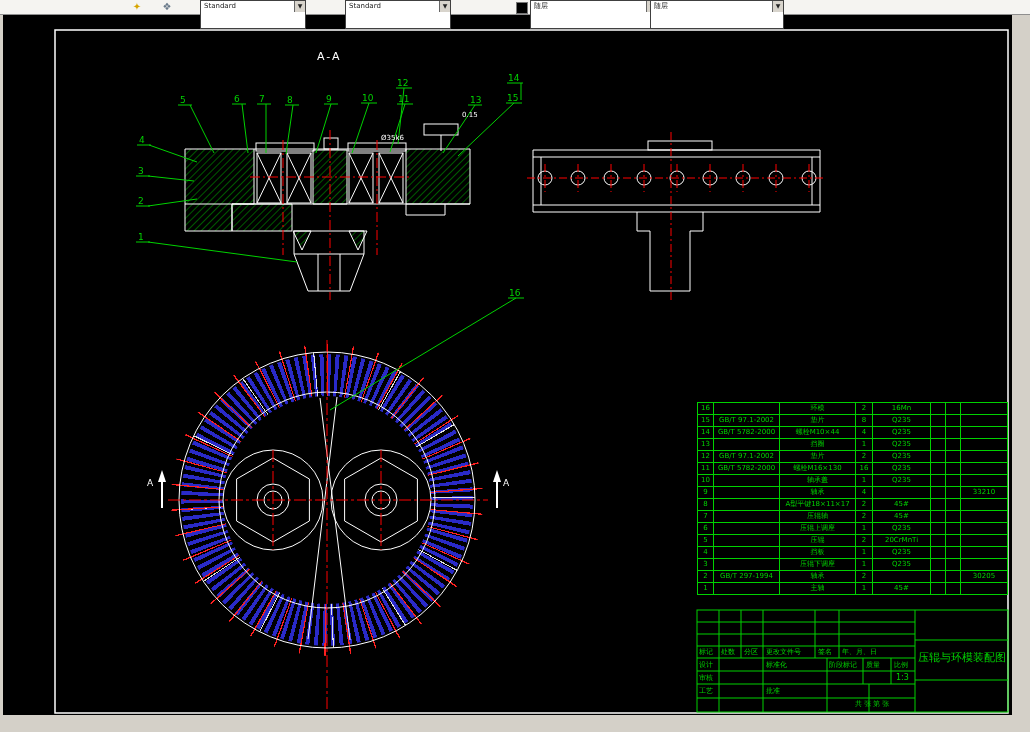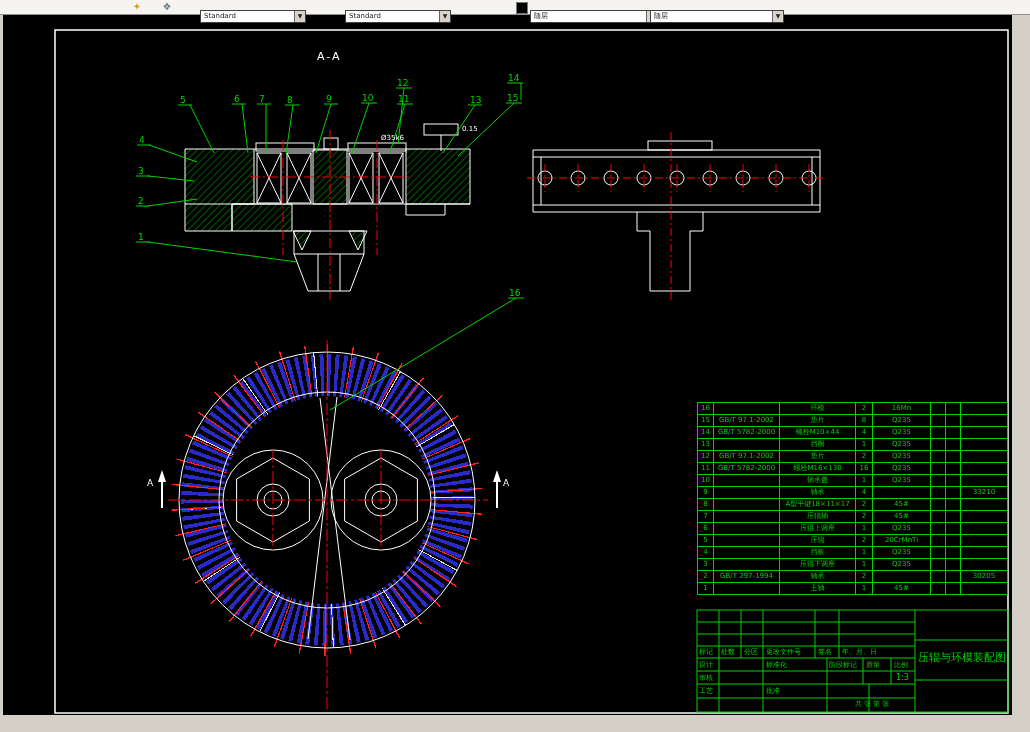--- a/index.html
+++ b/index.html
@@ -1,22 +1,22 @@
 <!DOCTYPE html>
 <html><head>
 <meta charset="utf-8">
 <style>
   html,body{margin:0;padding:0;width:1030px;height:732px;overflow:hidden;background:#d4d0c8;
     font-family:"DejaVu Sans",sans-serif;}
   
   .toolbar{position:absolute;left:0;top:0;width:1030px;height:14px;background:#f5f4f1;
     border-bottom:1px solid #8f8f8f;z-index:50;}
   .tb-icon{position:absolute;top:0;width:14px;height:13px;font-size:10px;line-height:13px;text-align:center;}
-  .combo{position:absolute;top:10px;height:11px;background:#fff;border:1px solid #404040;
-    font-size:7px;line-height:10px;color:#222;padding:0 13px 0 3px;white-space:nowrap;overflow:hidden;}
+  .combo{position:absolute;top:0;height:11px;background:#fff;border:1px solid #404040;
+    font-size:7px;line-height:10px;color:#222;padding:0 13px 16px 3px;white-space:nowrap;overflow:hidden;}
   .combo .arr{position:absolute;right:0;top:0;width:10px;height:11px;background:#d8d4cc;
     border-left:1px solid #666;font-size:6px;line-height:10px;text-align:center;color:#222;}
   .swatch{position:absolute;top:2px;width:10px;height:10px;background:#000;border:1px solid #777;}
   
   .canvas{position:absolute;left:3px;top:14px;width:1009px;height:701px;background:#000;z-index:1;}
   svg.overlay{position:absolute;left:0;top:0;width:1030px;height:732px;z-index:10;pointer-events:none;}
   
   .rim{position:absolute;border-radius:50%;z-index:5;}
   .rim-blue{left:181px;top:354px;width:292px;height:292px;
     background:repeating-conic-gradient(#2a2ac8 0deg 1.6deg,transparent 1.6deg 3.4deg);}
@@ -274,21 +274,21 @@
     <line x1="815" y1="610" x2="815" y2="658"></line>
     <line x1="839" y1="610" x2="839" y2="658"></line>
     <line x1="827" y1="658" x2="827" y2="712"></line>
     <line x1="863" y1="658" x2="863" y2="684"></line>
     <line x1="891" y1="658" x2="891" y2="684"></line>
     <line x1="869" y1="684" x2="869" y2="712"></line>
   </g>
 </svg>
 
 <span class="w11" style="left:317px;top:51px;">A-A</span>
-<span class="wtxt" style="left:428px;top:125px;padding-left:34px;">0.15</span>
+<span class="wtxt" style="left:428px;top:111px;padding-left:34px;">0.15</span>
 <span class="wtxt" style="left:381px;top:134px;text-align:right;">Ø35k6</span>
 <span class="wA" style="left:147px;top:478px;">A</span>
 <span class="wA" style="left:503px;top:478px;">A</span>
 
 <span class="callout" style="left:138px;top:232px;">1</span>
 <span class="callout" style="left:138px;top:196px;">2</span>
 <span class="callout" style="left:138px;top:166px;">3</span>
 <span class="callout" style="left:139px;top:135px;">4</span>
 <span class="callout" style="left:180px;top:95px;">5</span>
 <span class="callout" style="left:234px;top:94px;">6</span>

